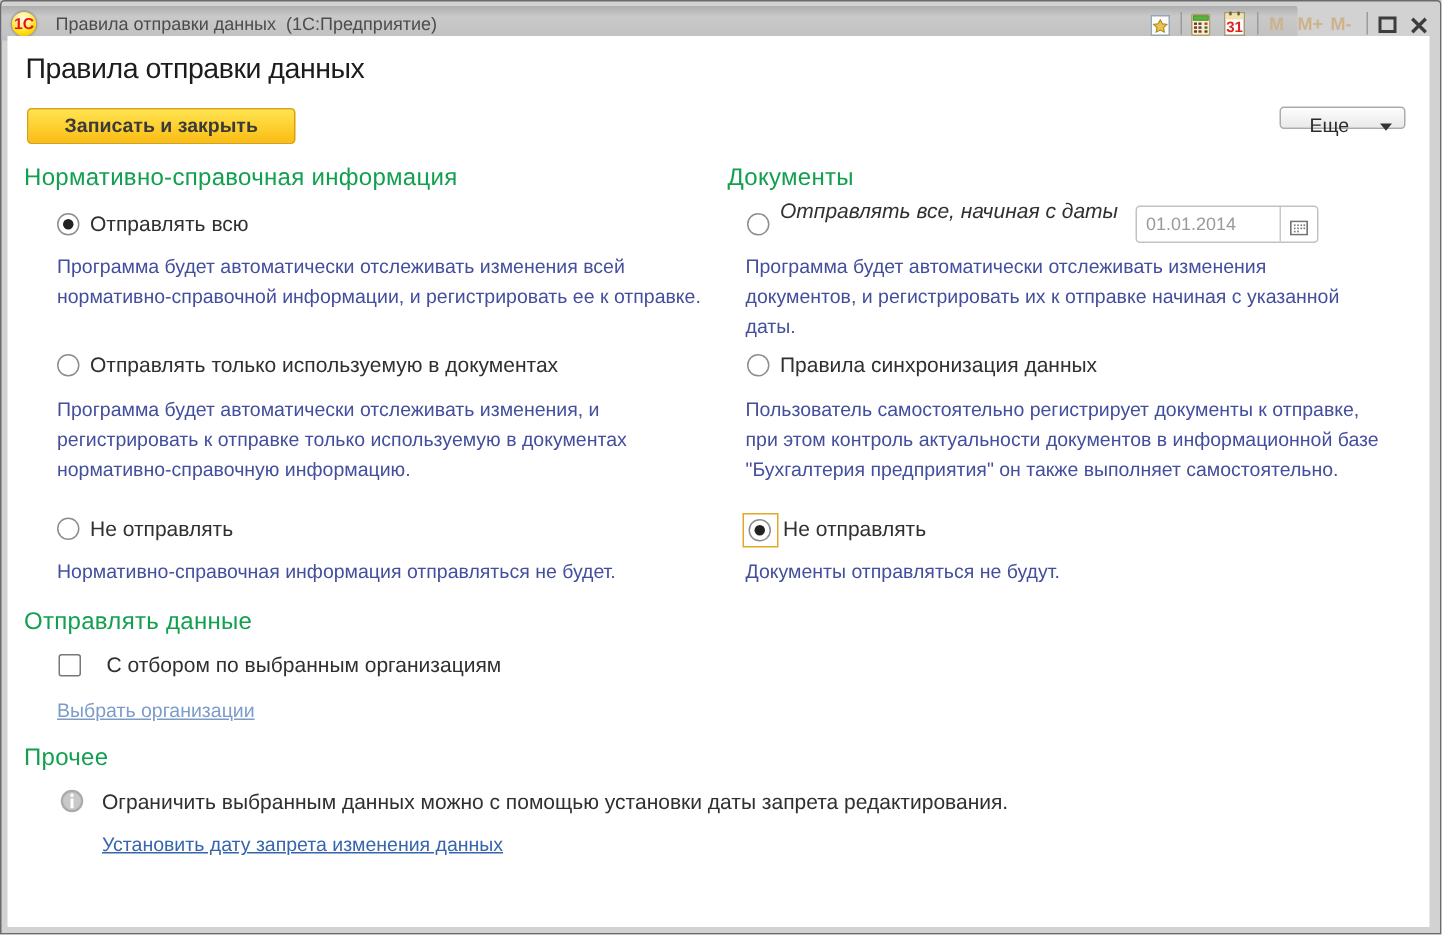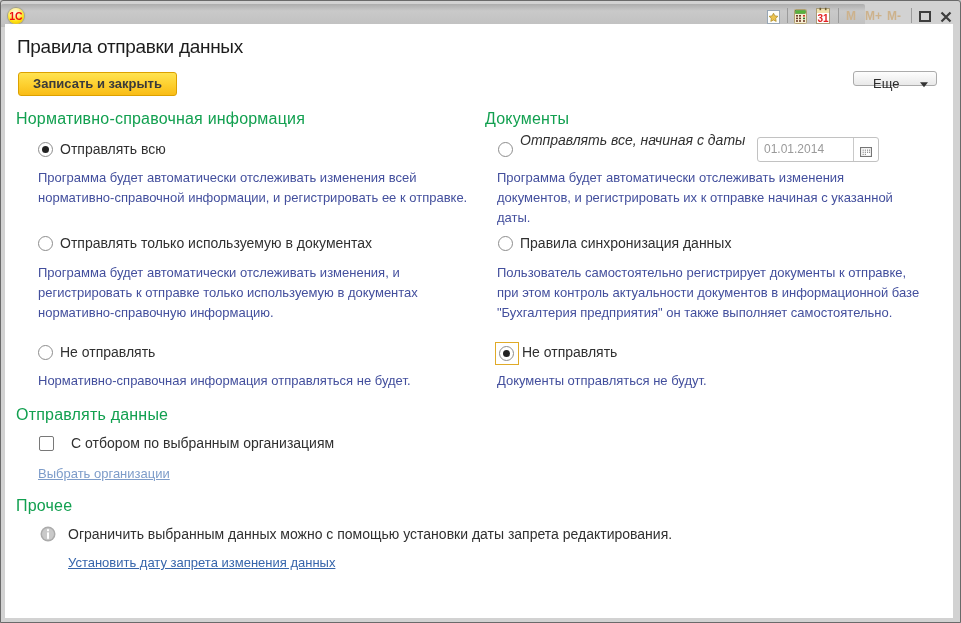--- a/index.html
+++ b/index.html
@@ -19,20 +19,21 @@
 .radio.sel::after { content:""; position:absolute; left:3px; top:3px; width:7px; height:7px; border-radius:50%; background:#222222; }
 .sep { position:absolute; top:4px; width:1px; height:15px; background:#9b9b9b; }
 </style>
 </head>
 <body>
 <div id="win"></div>
 <div id="titlebar">
 
   <div class="abs" style="left:7px;top:4px;width:16px;height:16px;border-radius:50%;background:radial-gradient(circle at 45% 30%, #fffbe8 0%, #fff3a0 30%, #ffe312 60%, #f0c300 85%, #d8a800 100%);box-shadow:0 0 1px 1px rgba(120,110,60,0.45);"></div>
   <div class="abs" style="left:7px;top:4px;width:16px;height:16px;color:#ee1111;font-size:10.5px;font-weight:bold;text-align:center;line-height:17px;font-family:'Liberation Sans',sans-serif;">1C</div>
+  <div class="abs" style="left:36px;top:5px;font-size:12px;color:#4c4c4c;">Правила отправки данных&nbsp; (1С:Предприятие)</div>
 
   <svg class="abs" style="left:766px;top:6px;" width="13" height="14" viewBox="0 0 13 14">
     <rect x="0.5" y="0.5" width="12" height="13" fill="#fcfcfa" stroke="#97a6b5"></rect>
     <path d="M6.5 3.2 L7.9 5.9 L10.9 6.3 L8.7 8.4 L9.2 11.4 L6.5 10 L3.8 11.4 L4.3 8.4 L2.1 6.3 L5.1 5.9 Z" fill="#ecc34f" stroke="#a8861e" stroke-width="0.7"></path>
   </svg>
   <div class="sep" style="left:786px;"></div>
 
   <svg class="abs" style="left:793px;top:5px;" width="13" height="15" viewBox="0 0 13 15">
     <rect x="0.5" y="0.5" width="12" height="14" rx="1" fill="#f7eed2" stroke="#b0a070"></rect>
     <rect x="1.5" y="1.5" width="10" height="3" fill="#57b33a" stroke="#2e7a1e" stroke-width="0.5"></rect>
@@ -66,21 +67,21 @@
   <div class="abs" style="left:918px;top:7px;width:12px;height:11px;border:2px solid #3d3d3d;"></div>
 
   <svg class="abs" style="left:939px;top:7px;" width="12" height="12" viewBox="0 0 12 12">
     <path d="M1.5 1.5 L10.5 10.5 M10.5 1.5 L1.5 10.5" stroke="#3d3d3d" stroke-width="2.2"></path>
   </svg>
 </div>
 <div id="content"></div>
 
 <div class="abs" style="left:17px;top:36px;font-size:19px;letter-spacing:-0.3px;color:#1c1c1c;">Правила отправки данных</div>
 
-<div class="abs" style="left:18px;top:72px;width:159px;height:24px;border:1px solid #dca100;border-radius:3px;
+<div class="abs" style="left:18px;top:72px;width:179px;height:24px;border:1px solid #dca100;border-radius:3px;
   background:linear-gradient(#ffe351,#fdcf2e 55%,#f9bc16);text-align:center;line-height:22px;
   font-size:13px;font-weight:bold;color:#3a3a3a;">Записать и закрыть</div>
 
 <div class="abs" style="left:853px;top:71px;width:84px;height:15px;border:1px solid #ababab;border-radius:3px;
   background:linear-gradient(#fdfdfd,#e9e9e9);line-height:23px;font-size:13px;color:#2b2b2b;">
   <span style="position:absolute;left:19px;">Еще</span>
   <svg class="abs" style="left:66px;top:10px;" width="8" height="6" viewBox="0 0 9 6">
       <path d="M0 0 L9 0 L4.5 5.5 Z" fill="#333"></path>
     </svg>
 </div>

